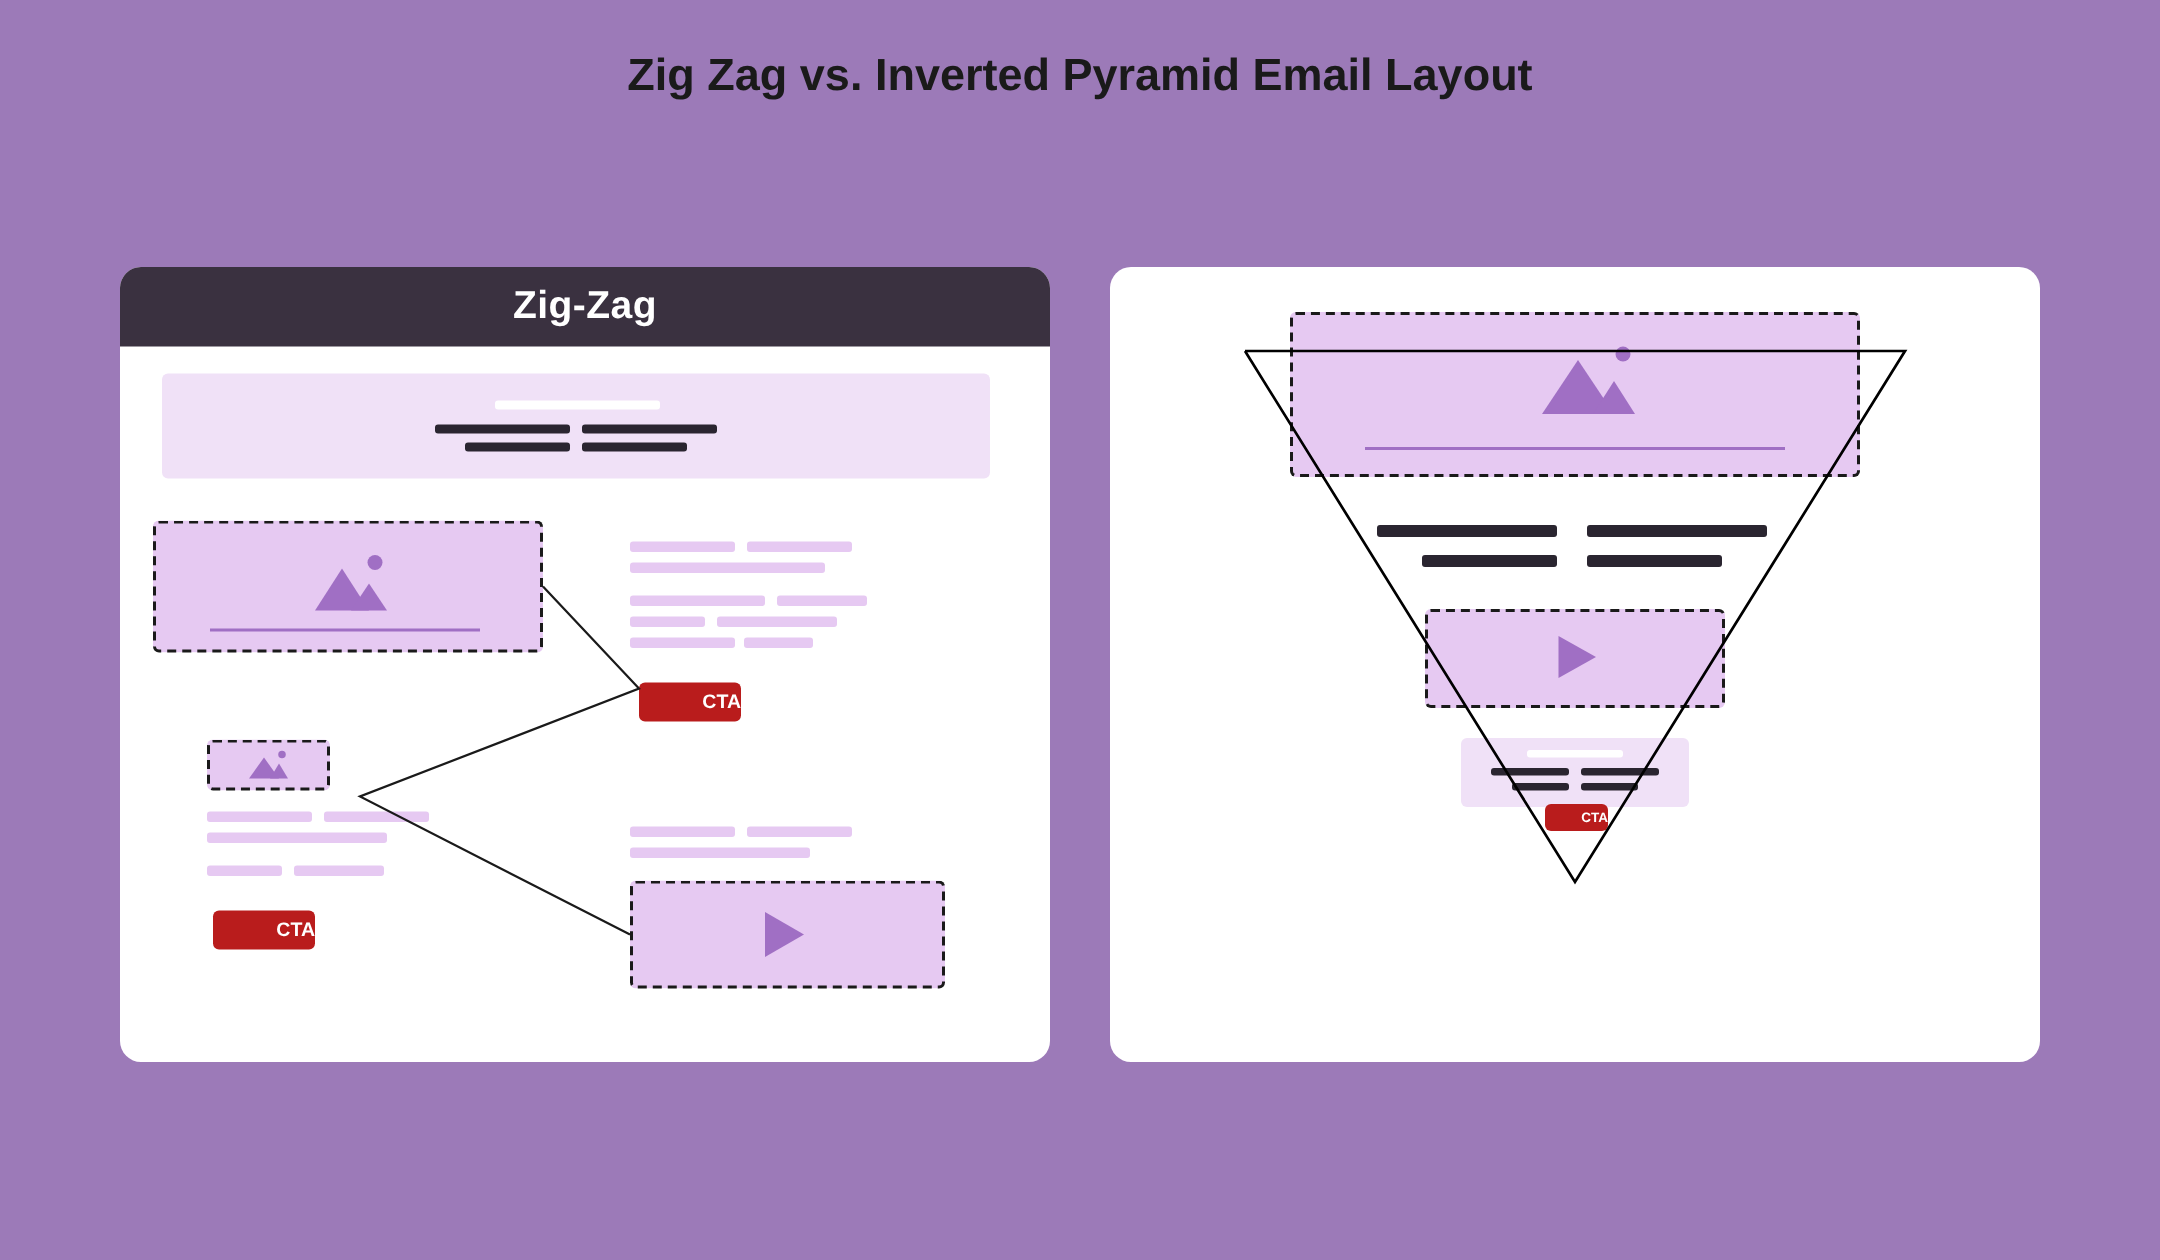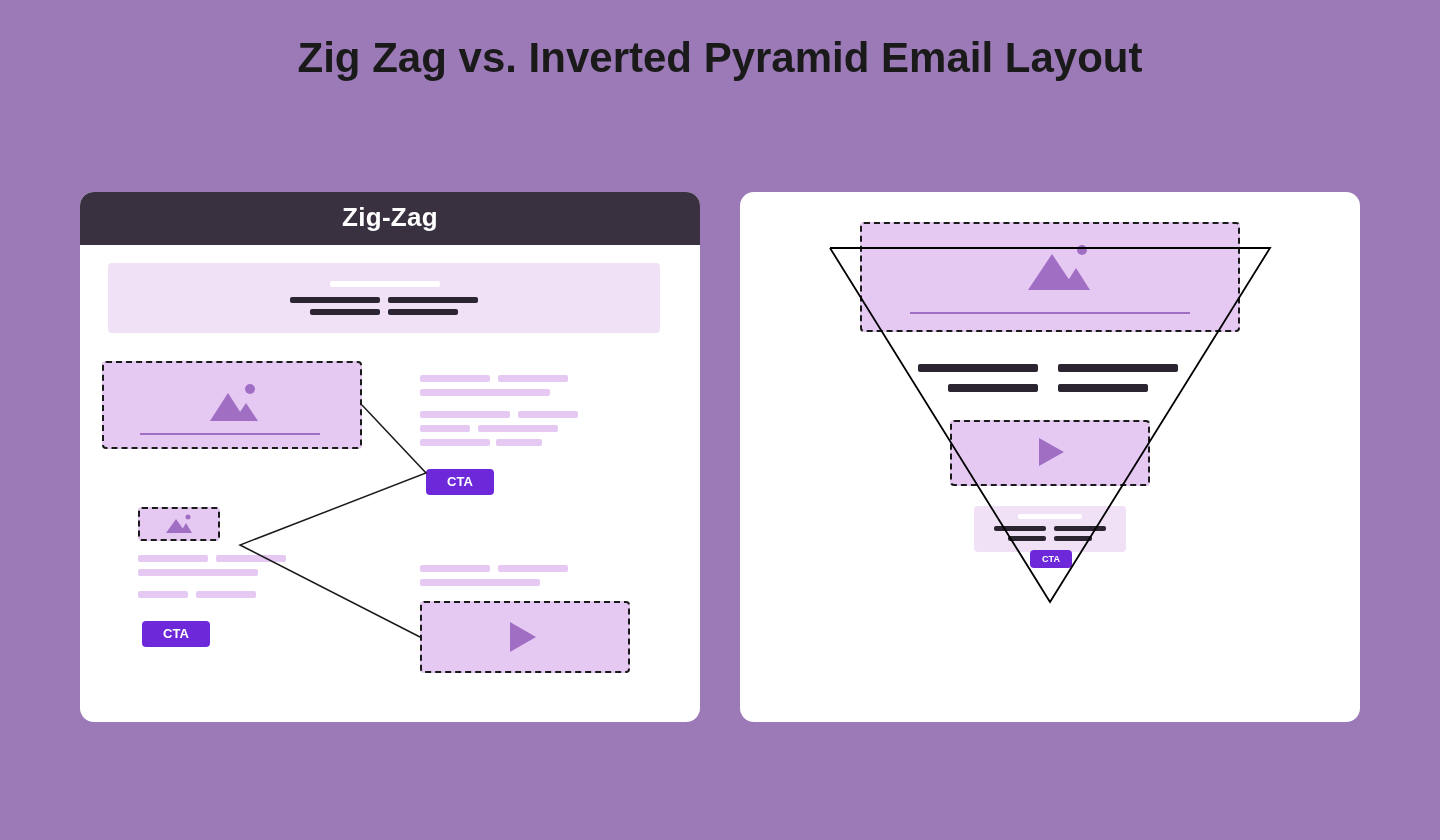--- a/index.html
+++ b/index.html
@@ -4,21 +4,21 @@
 <style>
   * { margin:0; padding:0; box-sizing:border-box; }
   body {
     width:1440px; height:840px;
     background:#9c7ab8;
     font-family: Arial, Helvetica, sans-serif;
     overflow:hidden;
   }
   .title {
     text-align:center;
-    font-size:42px;
+    font-size:30px;
     font-weight:900;
     color:#1a1a1a;
     padding-top:34px;
   }
   .panels {
     display:flex;
     gap:40px;
     padding:110px 80px 0 80px;
   }
   .panel {
@@ -42,21 +42,21 @@
     position:relative;
     width:100%;
     height:calc(100% - 50px);
   }
   .box {
     position:absolute;
     border-radius:4px;
   }
   .fill-light { background:#f0e1f7; }
   .fill-mid { background:#e6c9f2; }
-  .fill-cta { background:#6d28d9; color:#fff; font-weight:700; text-align:center; }
+  .fill-cta { background:#b91c1c; color:#fff; font-weight:700; text-align:right; }
   .dashed-border { border:2px dashed #1a1a1a; }
   .line-dark { background:#2a2530; border-radius:2px; }
   .line-soft { background:#e6c9f2; border-radius:2px; }
   .mount {
     position:absolute;
   }
   .mount svg { display:block; }
   .underline {
     position:absolute;
     height:2px;

